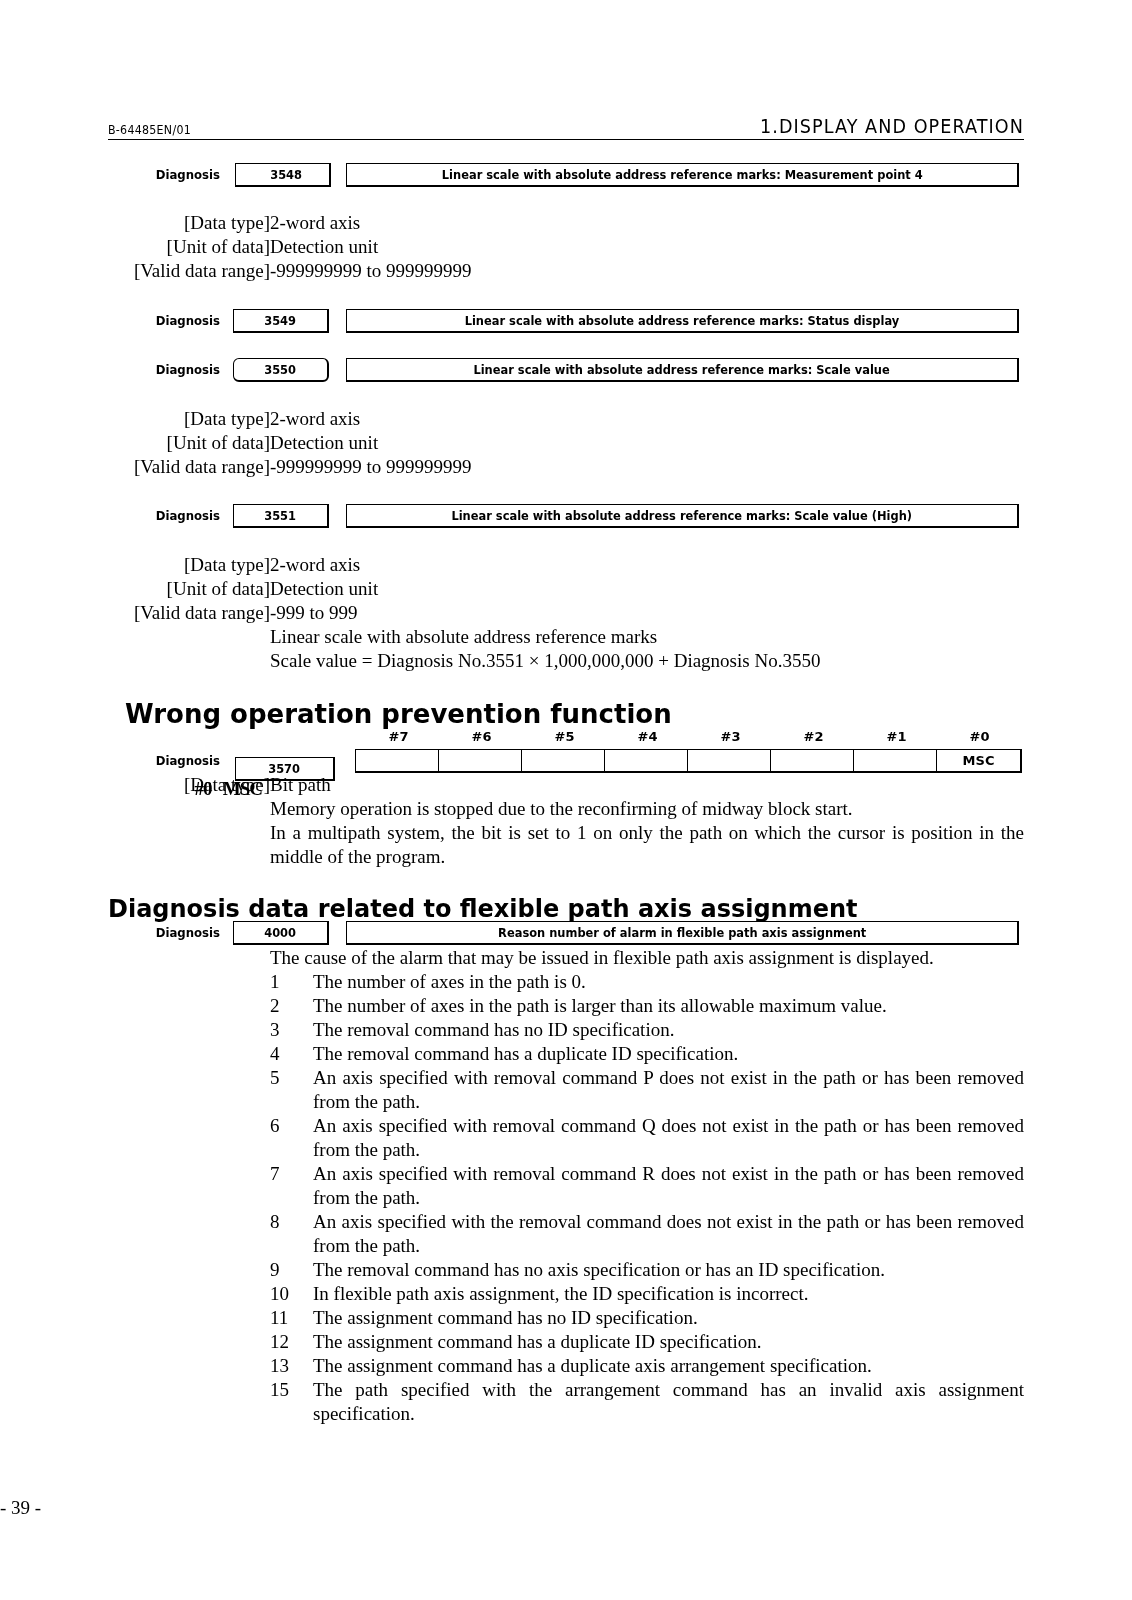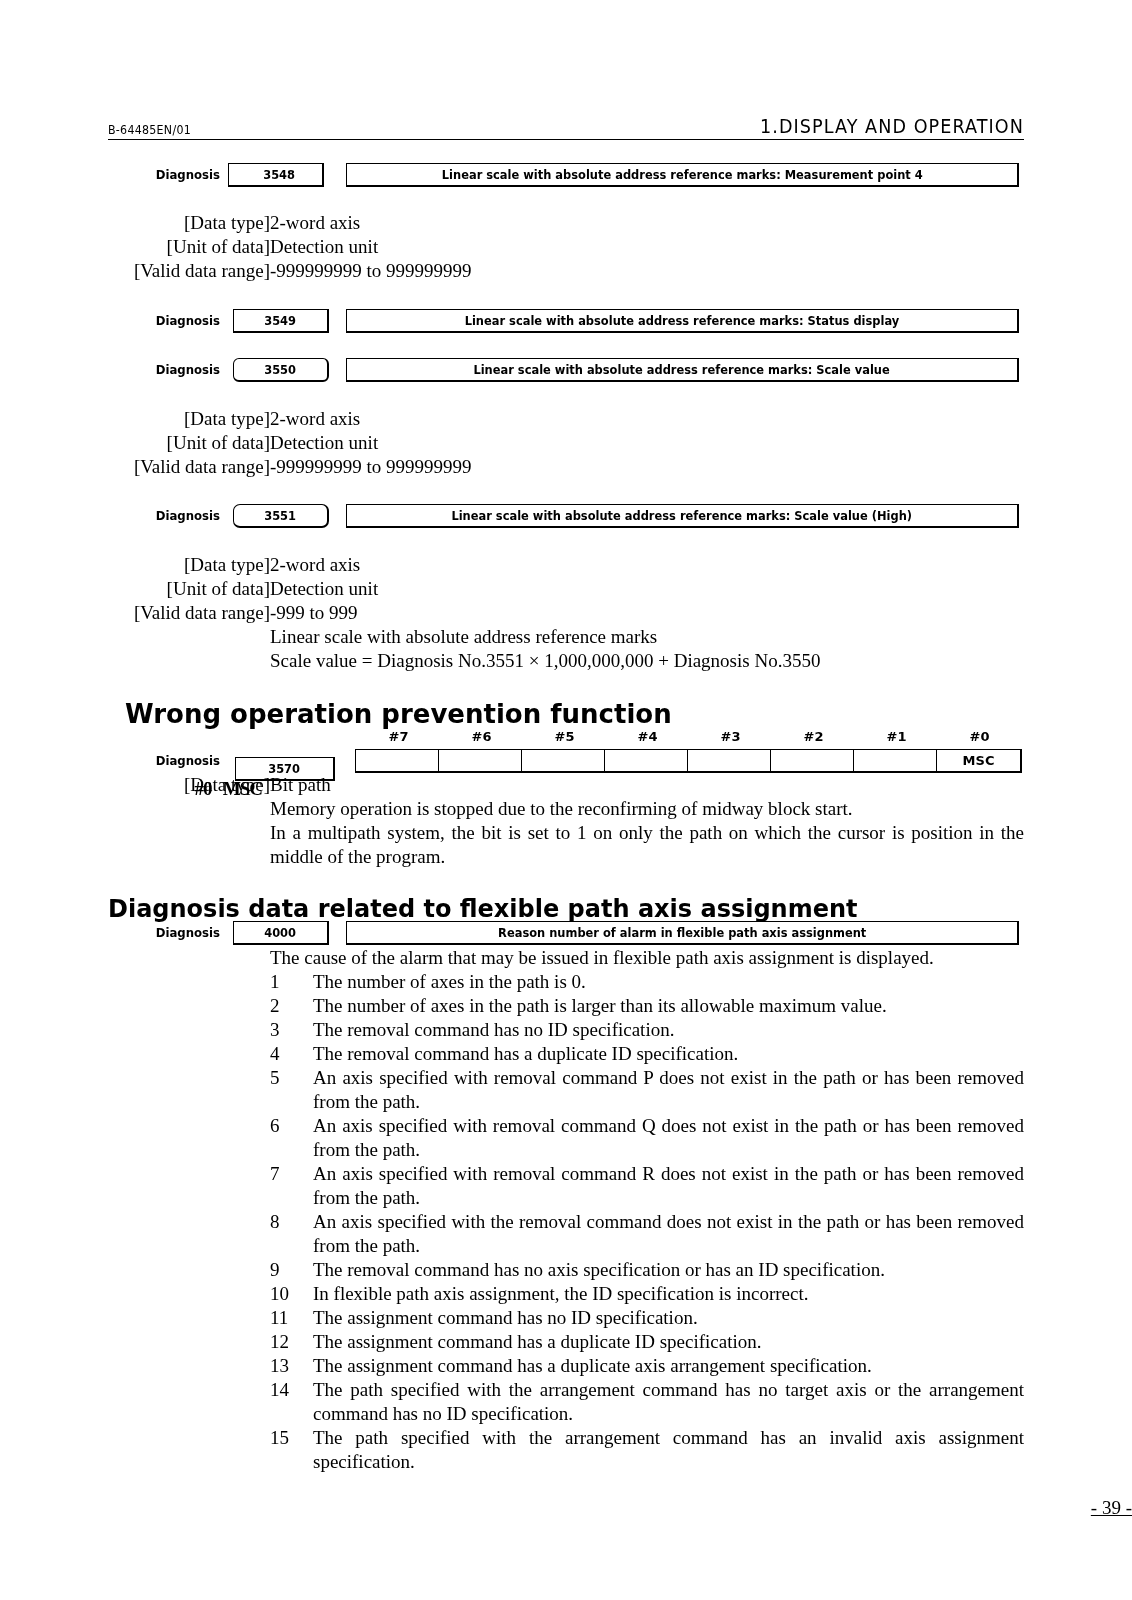--- a/index.html
+++ b/index.html
@@ -24,32 +24,32 @@
   .bits-hdr { font-family: "DejaVu Sans", sans-serif; font-weight: bold; font-size: 13px; width: 83px; text-align: center; }
   .bit-table { display: flex; border: 1px solid #000; border-right-width: 2px; border-bottom-width: 2px; height: 24px; box-sizing: border-box; }
   .bit-cell { width: 83px; border-right: 1px solid #000; box-sizing: border-box; display: flex; align-items: center; justify-content: center; font-family: "DejaVu Sans", sans-serif; font-weight: bold; font-size: 13px; }
   .bit-cell:last-child { border-right: none; }
 
   .text { font-size: 19px; line-height: 24px; }
   .list { left: 270px; width: 754px; }
   .item { display: flex; font-size: 19px; line-height: 24px; }
   .item-num { width: 43px; flex: none; }
   .item-text { flex: 1; text-align: justify; }
-  .footer { left: 0; width: 1132px; text-align: right; top: 1497px; font-size: 19px; text-decoration: underline; }
+  .footer { left: 0; width: 1132px; text-align: left; top: 1497px; font-size: 19px; }
 </style>
 </head>
 <body>
 
 <div class="abs hdr-left">B-64485EN/01</div>
 <div class="abs hdr-right">1.DISPLAY AND OPERATION</div>
 <div class="abs hdr-rule"></div>
 
 <div>
   <div class="abs diag-label" style="left:100px; top:167px;">Diagnosis</div>
-  <div class="abs box num-box" style="left:228px; top:163px;padding-left:7px;">
+  <div class="abs box num-box" style="left:235px; top:163px;padding-left:7px;">
       <span>3548</span>
     </div>
   <div class="abs box title-box" style="top:163px;">
       <span>Linear scale with absolute address reference marks: Measurement point 4</span>
     </div>
   <div class="abs prop-row" style="top:211px; left:0; width:1132px;">
     <span class="prop-label">[Data type]</span>
     <span class="prop-val">2-word axis</span>
   </div>
   <div class="abs prop-row" style="top:235px; left:0; width:1132px;">
@@ -89,21 +89,21 @@
     <span class="prop-val">Detection unit</span>
   </div>
   <div class="abs prop-row" style="top:455px; left:0; width:1132px;">
     <span class="prop-label">[Valid data range]</span>
     <span class="prop-val">-999999999 to 999999999</span>
   </div>
 </div>
 
 <div>
   <div class="abs diag-label" style="left:100px; top:508px;">Diagnosis</div>
-  <div class="abs box num-box" style="left:233px; top:504px;border-radius:7px;">
+  <div class="abs box num-box" style="left:233px; top:504px;">
       <span>3551</span>
     </div>
   <div class="abs box title-box" style="top:504px;">
       <span>Linear scale with absolute address reference marks: Scale value (High)</span>
     </div>
   <div class="abs prop-row" style="top:553px; left:0; width:1132px;">
     <span class="prop-label">[Data type]</span>
     <span class="prop-val">2-word axis</span>
   </div>
   <div class="abs prop-row" style="top:577px; left:0; width:1132px;">
@@ -212,23 +212,19 @@
       </div>
     <div class="item">
         <span class="item-num">12</span>
         <span class="item-text">The assignment command has a duplicate ID specification.</span>
       </div>
     <div class="item">
         <span class="item-num">13</span>
         <span class="item-text">The assignment command has a duplicate axis arrangement specification.</span>
       </div>
     <div class="item">
-        <span class="item-num">14</span>
-        <span class="item-text">The path specified with the arrangement command has no target axis or the arrangement command has no ID specification.</span>
-      </div>
-    <div class="item">
         <span class="item-num">15</span>
         <span class="item-text">The path specified with the arrangement command has an invalid axis assignment specification.</span>
       </div>
   </div>
 </div>
 
 <div class="abs footer">- 39 -</div>
 
 </body></html>

